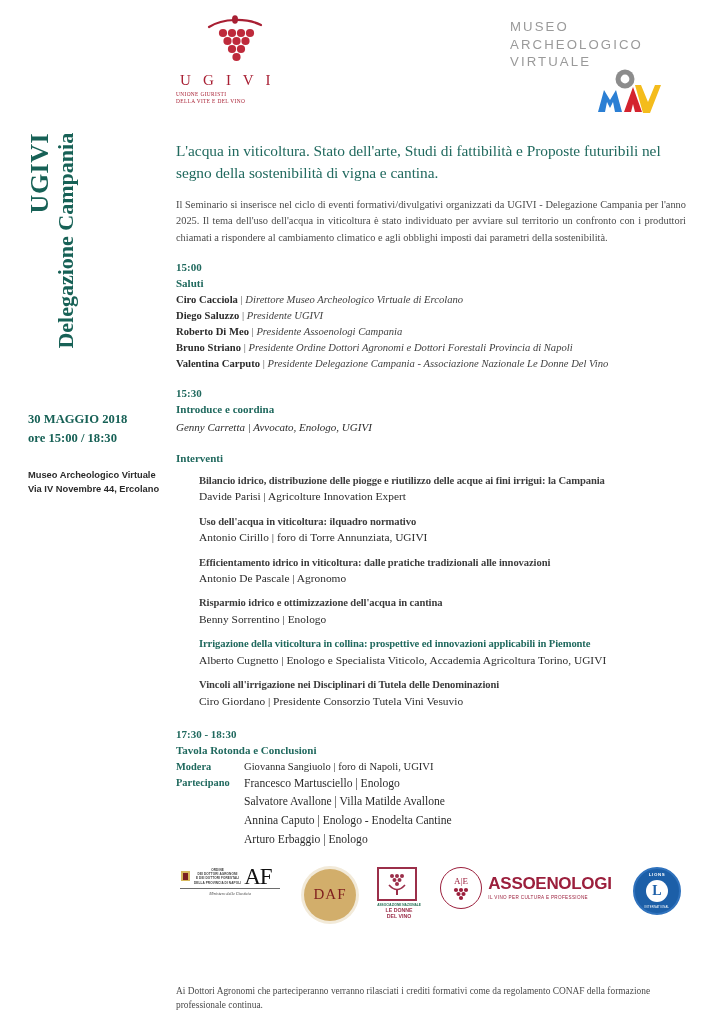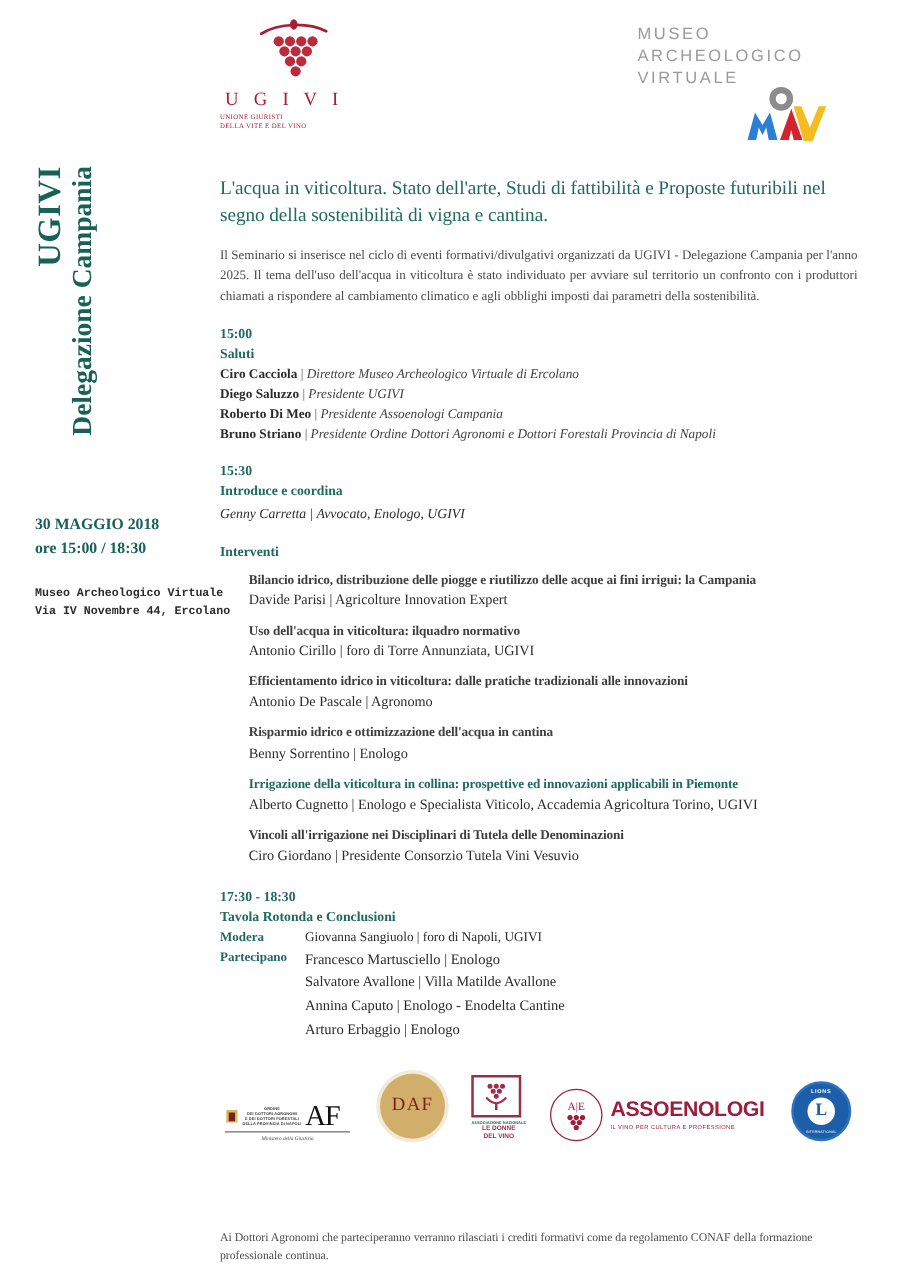--- a/index.html
+++ b/index.html
@@ -41,21 +41,21 @@
     color:#176156;
     white-space:nowrap;
   }
   .vertical-title .l1 { display:block; font-size:26px; letter-spacing:0.5px;}
   .vertical-title .l2 { display:block; font-size:22px; }
 
   .date-block { position:absolute; left:28px; top:280px; width:150px; }
   .date-line { font-family:"Liberation Serif", serif; font-weight:bold; font-size:12.6px;
     color:#176156; line-height:1.5; }
   .venue-block { position:absolute; left:28px; top:338px; width:160px; }
-  .venue-line { font-family:Liberation Mono, monospace; font-weight:bold; font-size:9.3px;
+  .venue-line { font-family:Liberation Sans, sans-serif; font-weight:bold; font-size:9.3px;
     color:#2b2b2b; line-height:1.55; }
 
   
   .main-col { position:absolute; left:176px; top:140px; width:510px; }
 
   .poster-title {
     font-family:"Liberation Serif", serif;
     font-size:15.4px; line-height:1.42; color:#20695e;
     letter-spacing:-0.05px;
   }
@@ -92,21 +92,21 @@
   .round { margin-top:18px; }
   .round-row { display:flex; font-family:"Liberation Serif", serif; font-size:10.8px; line-height:1.55; }
   .round-label { font-weight:bold; color:#20695e; width:68px; flex:0 0 68px; font-size:10.4px; }
   .round-value { color:#2b2b2b; font-size:10.6px; }
   .round-value.big { font-size:11.6px; }
   .round-extra { margin-left:68px; font-family:"Liberation Serif", serif; font-size:11.6px;
      line-height:1.62; color:#2b2b2b; }
 
   
   .patro { margin-top:26px; font-family:"Liberation Serif", serif; font-size:10.4px; color:#4a4a4a; }
-  .sponsors { margin-top:17px; display:flex; align-items:flex-end; gap:18px; height:62px; }
+  .sponsors { margin-top:17px; display:flex; align-items:flex-start; gap:18px; height:62px; }
 
   .sp { display:flex; align-items:center; justify-content:center; }
 
   .sp-conaf { width:108px; }
   .conaf-top { display:flex; align-items:center; gap:3px; }
   .conaf-txt { font-family:"Liberation Sans", sans-serif; font-size:3.1px; line-height:1.35;
     color:#3b3b3b; font-weight:bold; text-align:center; letter-spacing:0.1px; }
   .conaf-af { font-family:"Liberation Serif", serif; font-size:23px; color:#111; line-height:0.85;
     letter-spacing:-1px; }
   .conaf-rule { border-top:0.7px solid #6d6d6d; margin-top:2px; width:100px; }
@@ -229,20 +229,23 @@
         </div>
         <div class="person">
           <span class="nm">Diego Saluzzo</span><span class="sep"> | </span><span class="role">Presidente  UGIVI</span>
         </div>
         <div class="person">
           <span class="nm">Roberto Di Meo</span><span class="sep"> | </span><span class="role">Presidente Assoenologi Campania</span>
         </div>
         <div class="person">
           <span class="nm">Bruno Striano</span><span class="sep"> | </span><span class="role">Presidente  Ordine  Dottori Agronomi  e  Dottori  Forestali  Provincia  di  Napoli</span>
         </div>
+        <div class="person">
+          <span class="nm">Valentina Carputo</span><span class="sep"> | </span><span class="role">Presidente Delegazione Campania - Associazione Nazionale Le Donne Del Vino</span>
+        </div>
       </div>
     </div>
 
     <div class="sec">
       <div class="sec-time">15:30</div>
       <div class="sec-head">Introduce e coordina</div>
       <div class="chair">Genny Carretta | Avvocato, Enologo, UGIVI</div>
     </div>
 
     <div>

